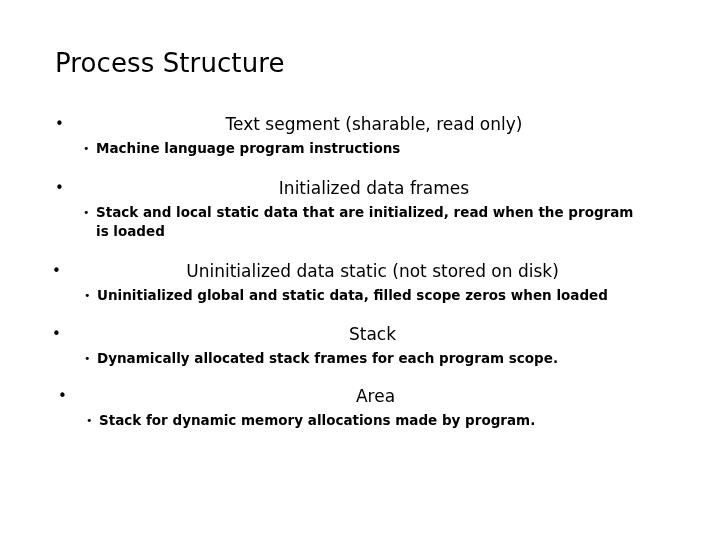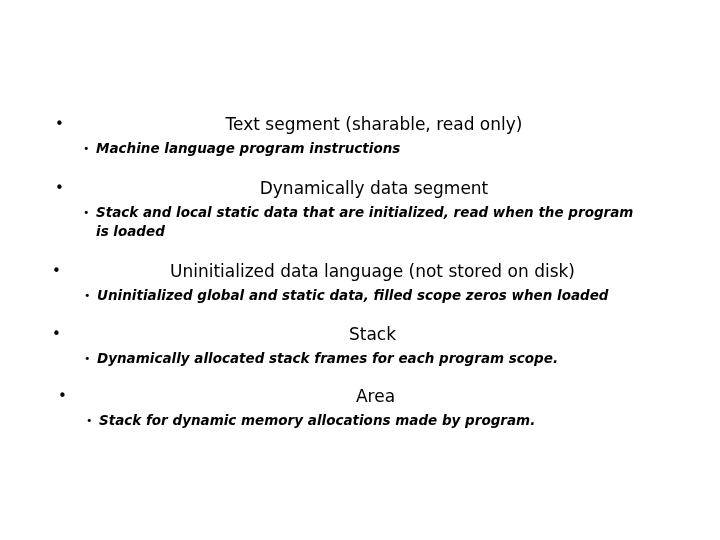--- a/index.html
+++ b/index.html
@@ -84,70 +84,70 @@
   .lvl2 .bullet {
     flex: 0 0 auto;
     width: 13px;
     font-size: 11px;
     line-height: 19px;
     font-weight: 400;
     text-align: left;
   }
   .lvl2 .txt {
     flex: 1 1 auto;
-    font-style: italic;
   }
 
   
   .g-text     { margin-top: 0px;  margin-left: 3px; }
   .g-init     { margin-top: 18px; margin-left: 3px; }
   .g-uninit   { margin-top: 18px; margin-left: 0px; }
   .g-stack    { margin-top: 17px; margin-left: 0px; }
   .g-heap     { margin-top: 16px; margin-left: 6px; }
 
   .g-text   .lvl2 { margin-left: 28px; }
   .g-init   .lvl2 { margin-left: 28px; }
   .g-uninit .lvl2 { margin-left: 32px; }
   .g-stack  .lvl2 { margin-left: 32px; }
   .g-heap   .lvl2 { margin-left: 28px; }
 </style>
 </head>
 <body>
 
 <div class="slide">
 
+  <div class="slide-title">Process Structure</div>
 
   <div class="body-area">
 
     <div class="group g-text">
       <div class="lvl1">
         <span class="bullet">•</span>
         <span class="txt">Text segment (sharable, read only)</span>
       </div>
       <div class="lvl2">
         <span class="bullet">•</span>
         <span class="txt">Machine language program instructions</span>
       </div>
     </div>
 
     <div class="group g-init">
       <div class="lvl1">
         <span class="bullet">•</span>
-        <span class="txt">Dynamically data segment</span>
+        <span class="txt">Initialized data frames</span>
       </div>
       <div class="lvl2">
         <span class="bullet">•</span>
         <span class="txt">Stack and local static data that are initialized, read when the program is loaded</span>
       </div>
     </div>
 
     <div class="group g-uninit">
       <div class="lvl1">
         <span class="bullet">•</span>
-        <span class="txt">Uninitialized data language (not stored on disk)</span>
+        <span class="txt">Uninitialized data static (not stored on disk)</span>
       </div>
       <div class="lvl2">
         <span class="bullet">•</span>
         <span class="txt">Uninitialized global and static data, filled scope zeros when loaded</span>
       </div>
     </div>
 
     <div class="group g-stack">
       <div class="lvl1">
         <span class="bullet">•</span>

